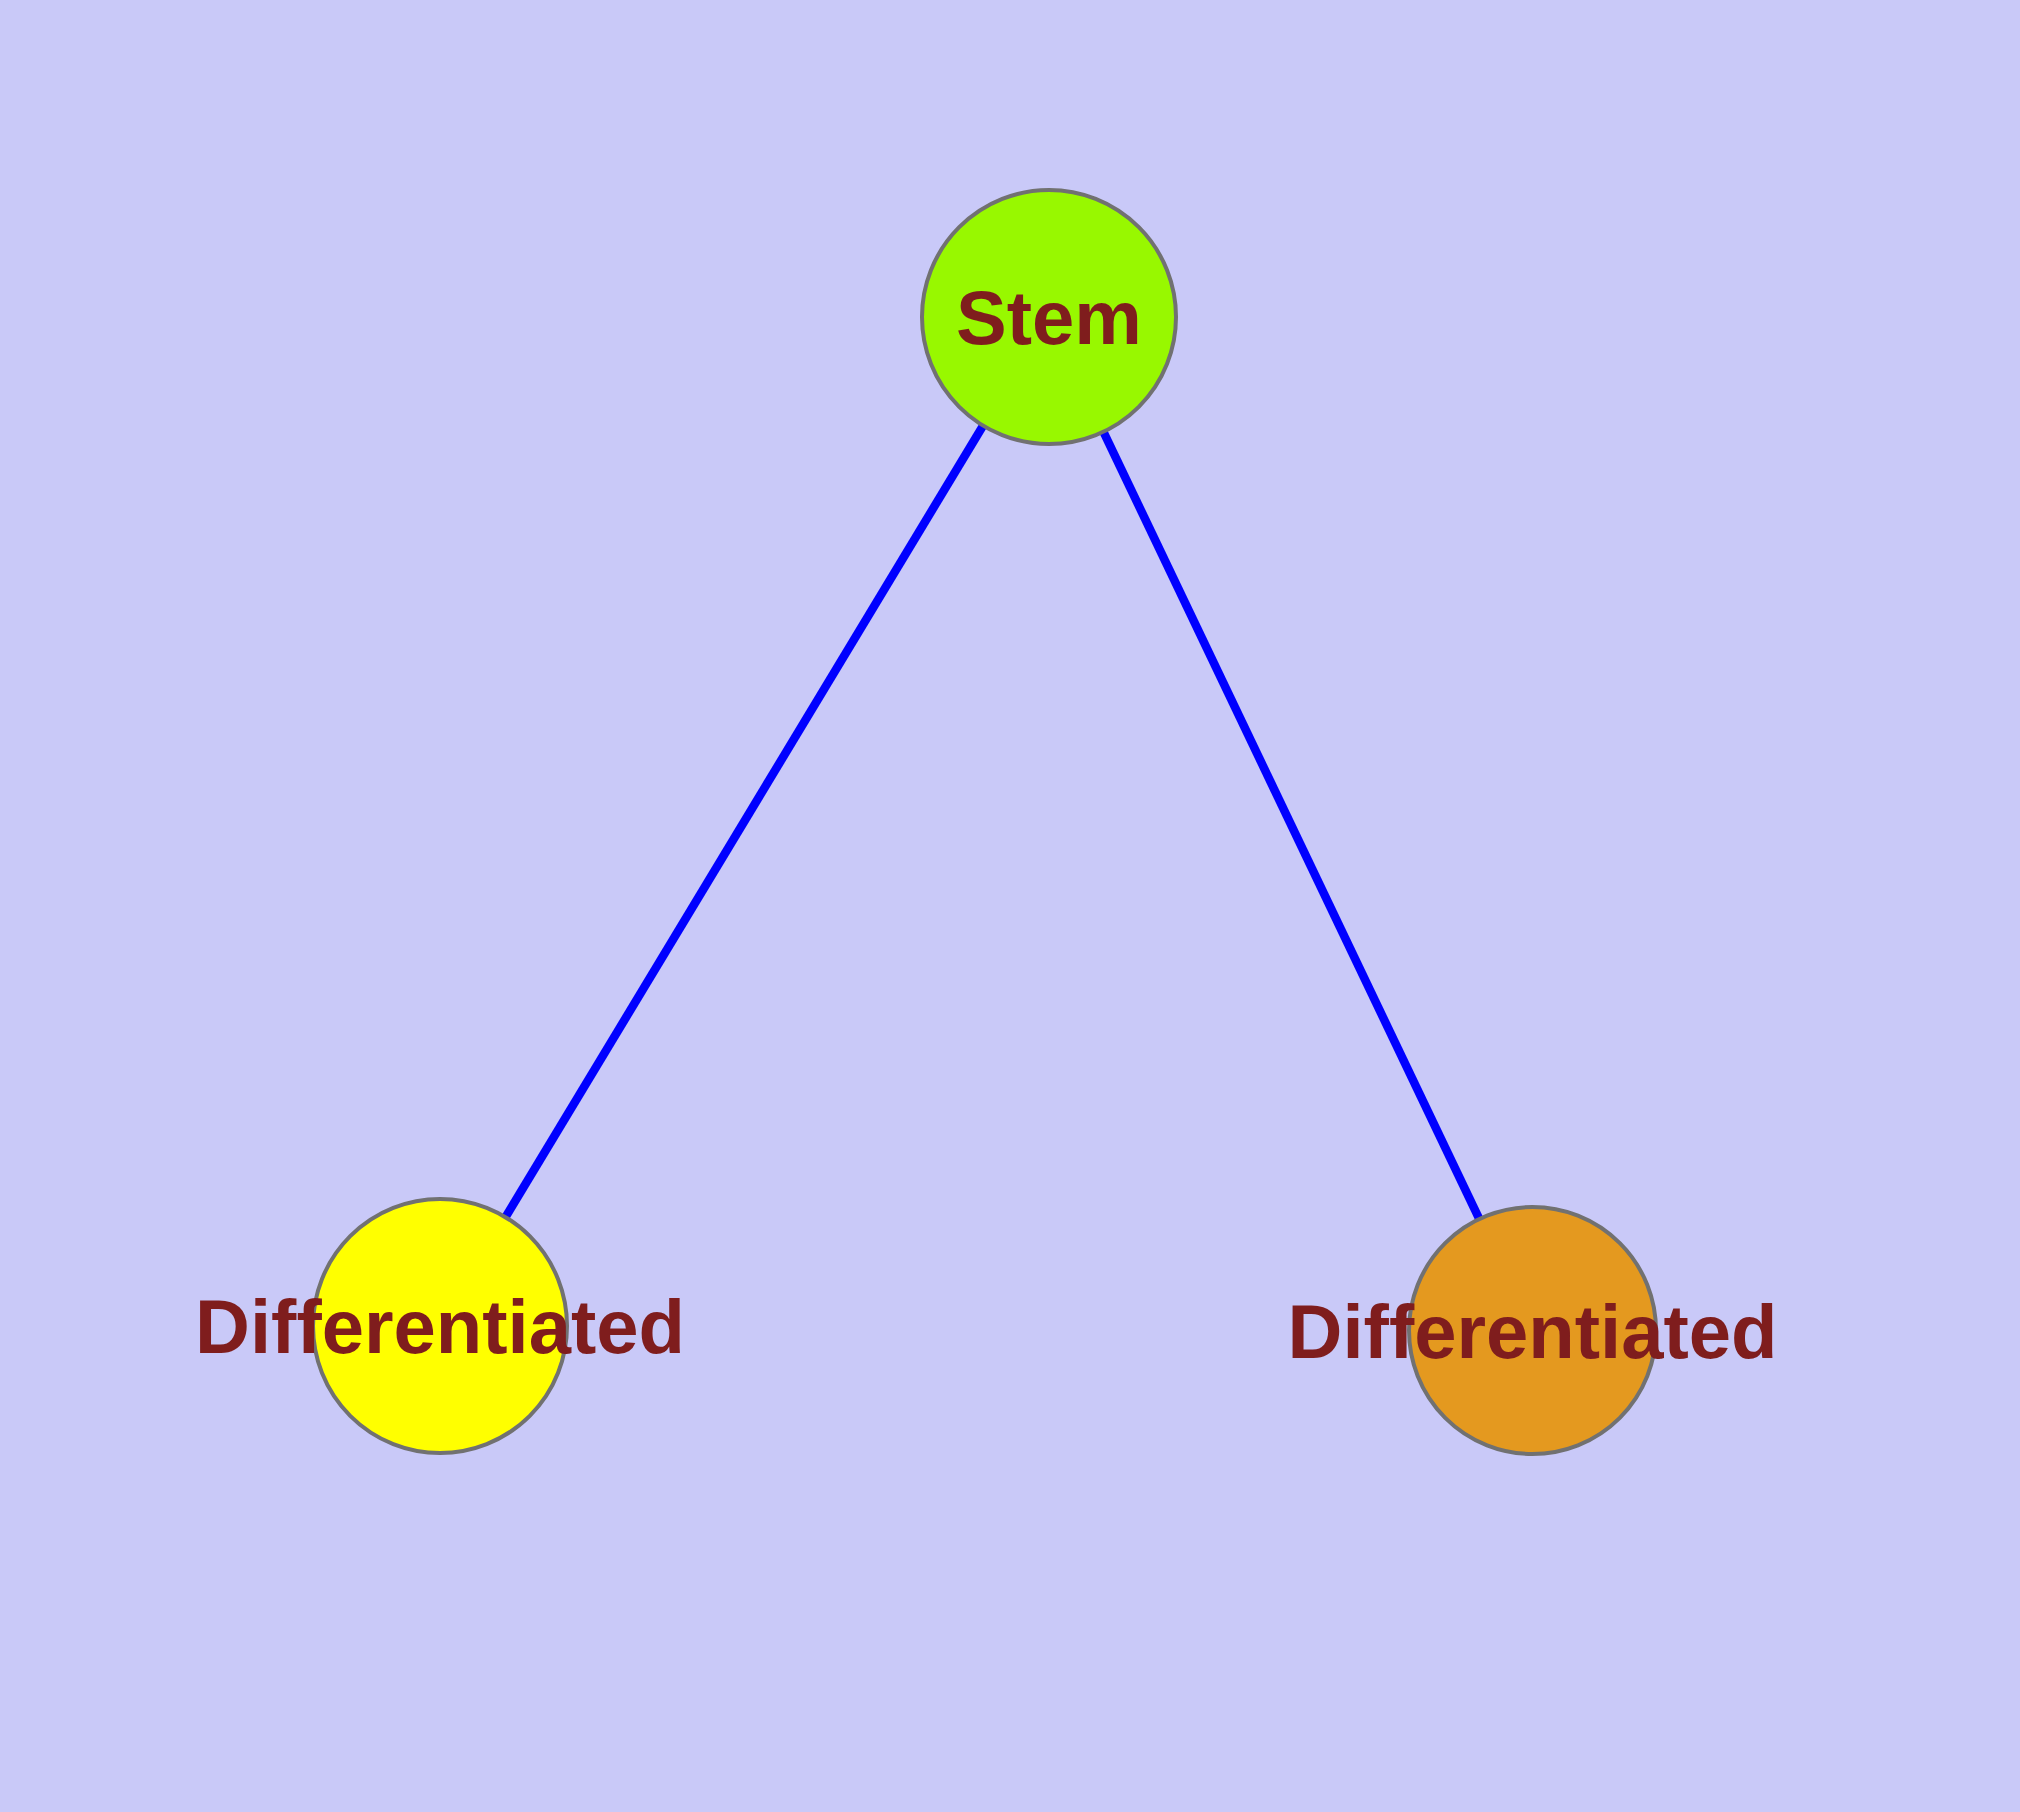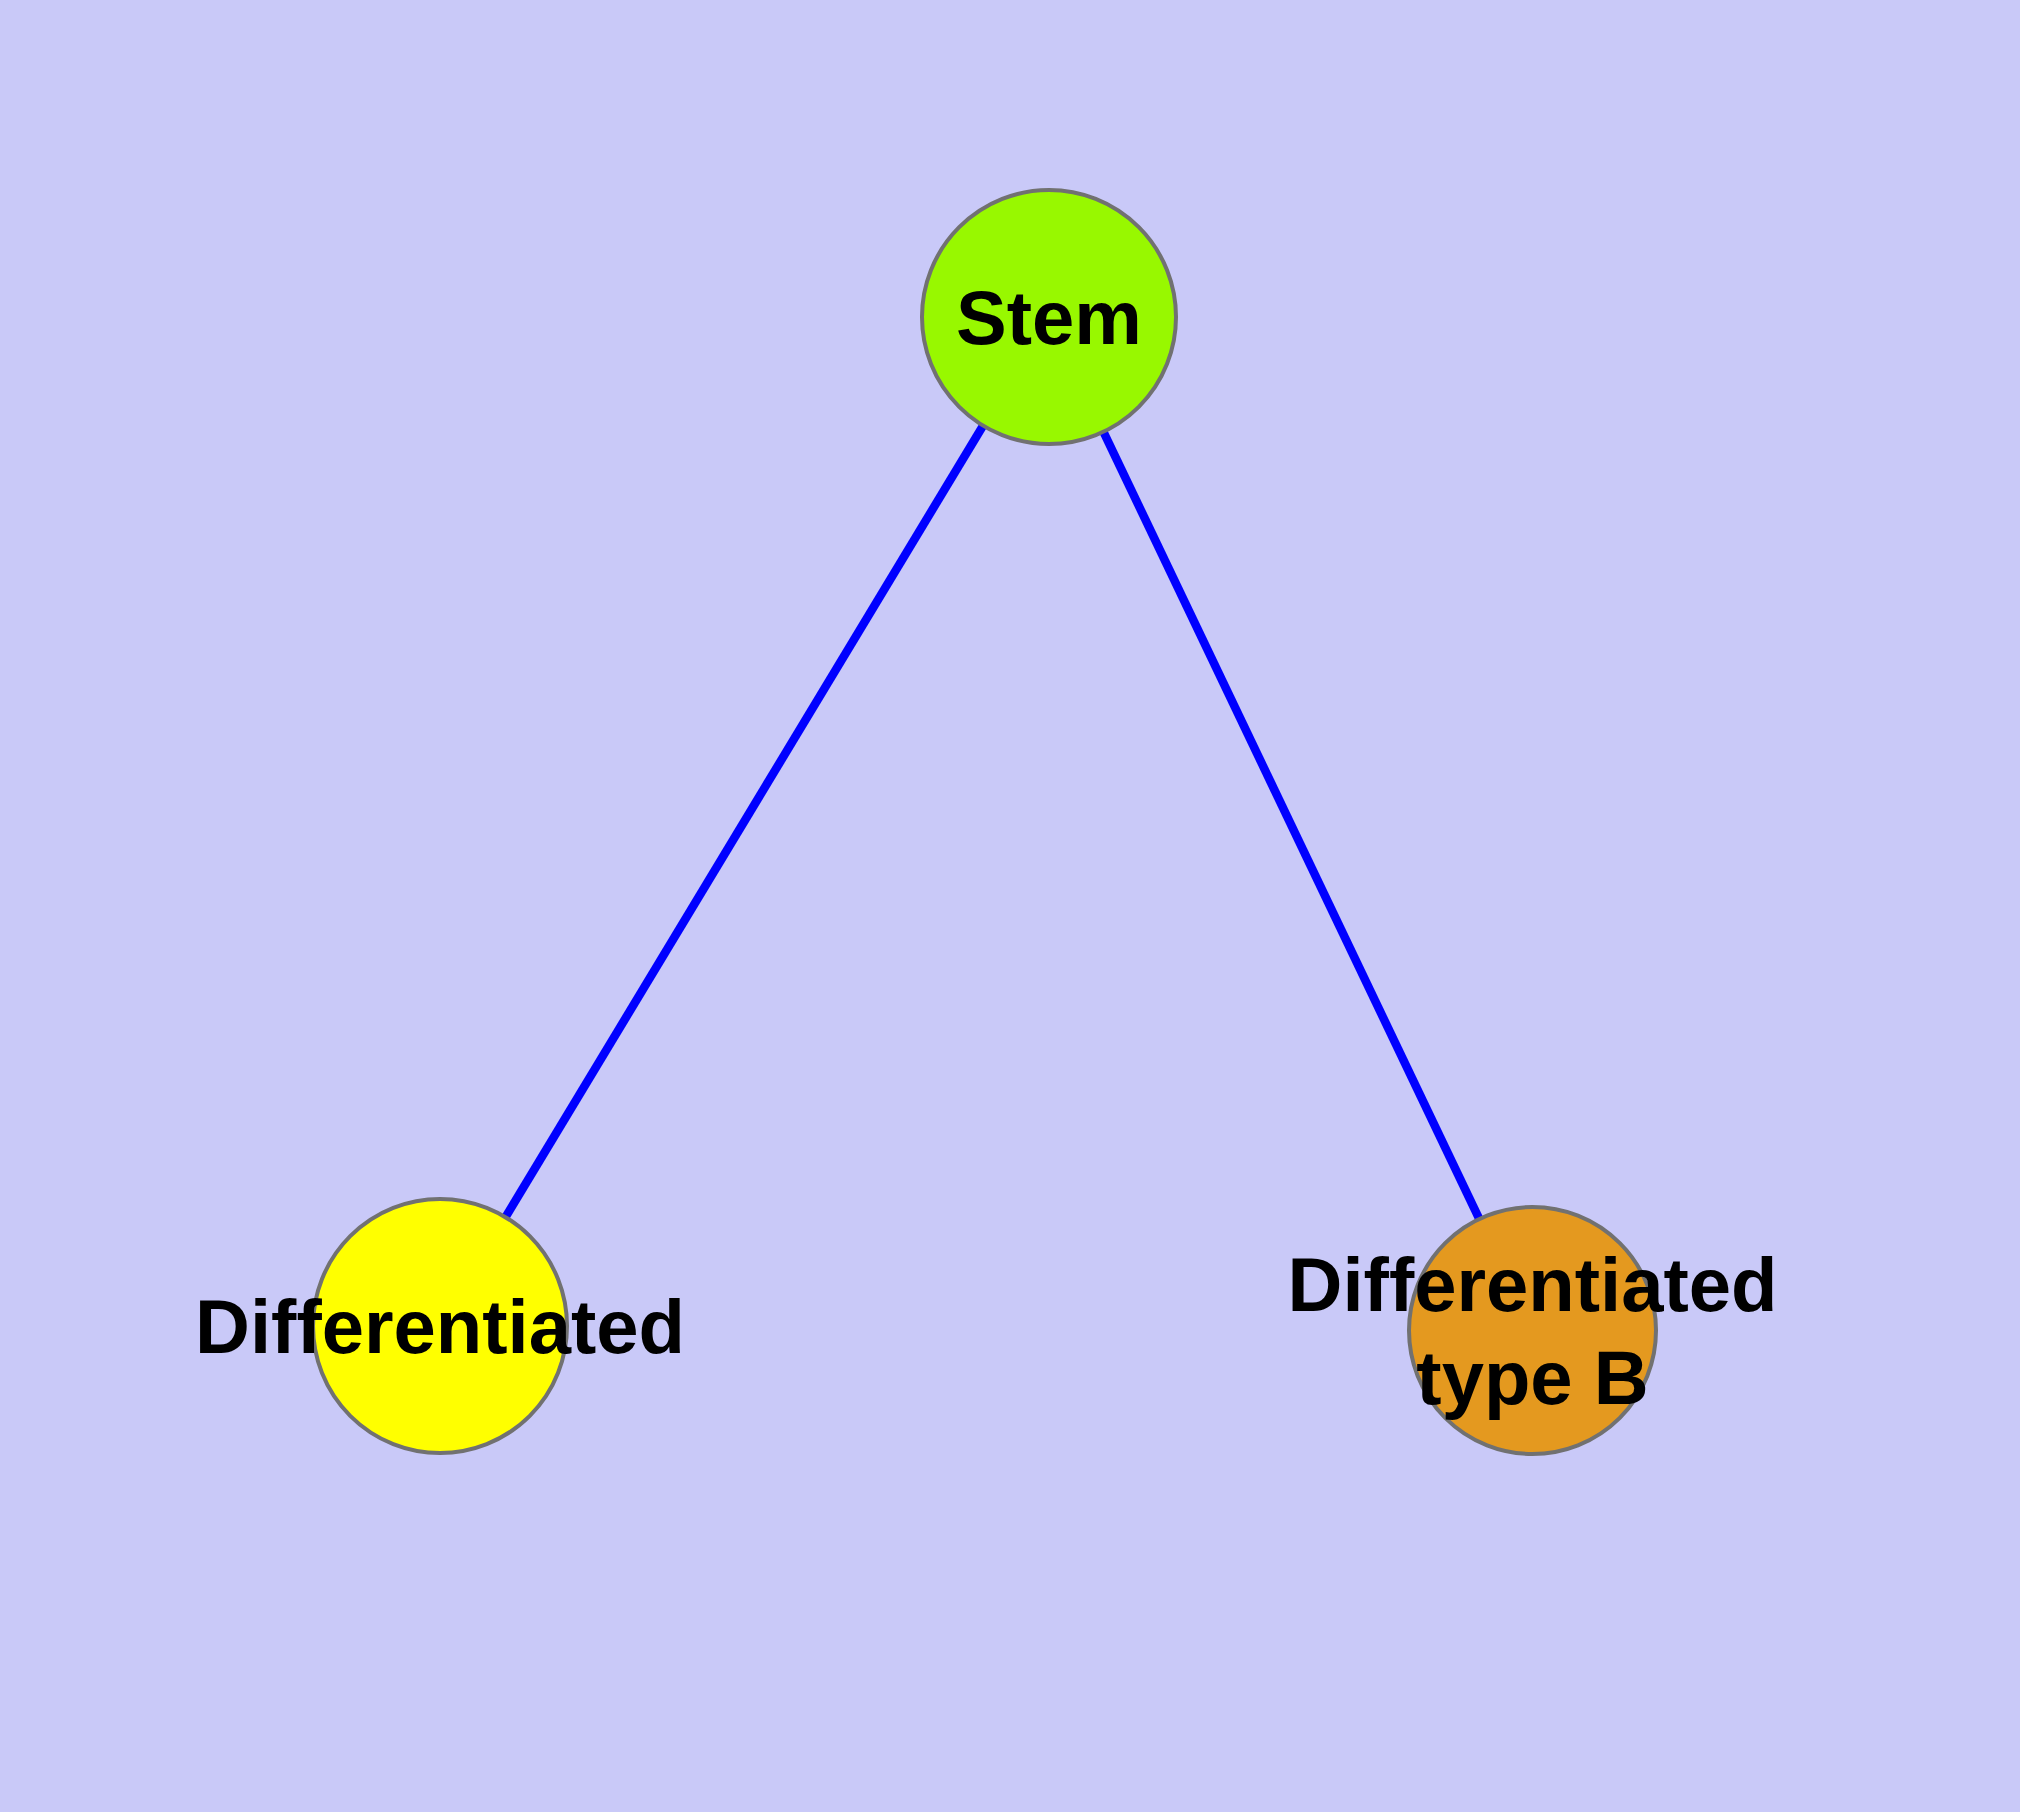--- a/index.html
+++ b/index.html
@@ -28,21 +28,21 @@
   .node-label {
     position: absolute;
     left: 50%;
     top: 50%;
     transform: translate(-50%, -50%);
     width: 644px;
     text-align: center;
     font-weight: bold;
     font-size: 76px;
     line-height: 93px;
-    color: #000000;
+    color: #7f1d1d;
     white-space: nowrap;
   }
 </style>
 </head>
 <body>
 
 <div class="canvas" style="background: rgb(201, 201, 248); color: rgb(0, 0, 0);">
 
   <svg class="edges-layer" viewBox="0 0 2384 2138" width="2021" height="1812">
     <line x1="1237" y1="374" x2="519" y2="1564" stroke="#0000ff" stroke-width="10"></line>
@@ -57,18 +57,17 @@
 
   <div class="node" style="left: 311px; top: 1197px; width: 258px; height: 258px; background: rgb(255, 255, 0); border: 4.2px solid rgb(113, 113, 113);">
     <div class="node-label">
       <div>Differentiated</div>
     </div>
   </div>
 
   <div class="node" style="left: 1407px; top: 1205px; width: 251px; height: 251px; background: rgb(228, 153, 31); border: 4.2px solid rgb(113, 113, 113);">
     <div class="node-label">
       <div>Differentiated</div>
-      <div>type B</div>
     </div>
   </div>
 
 </div>
 
 
 </body></html>

